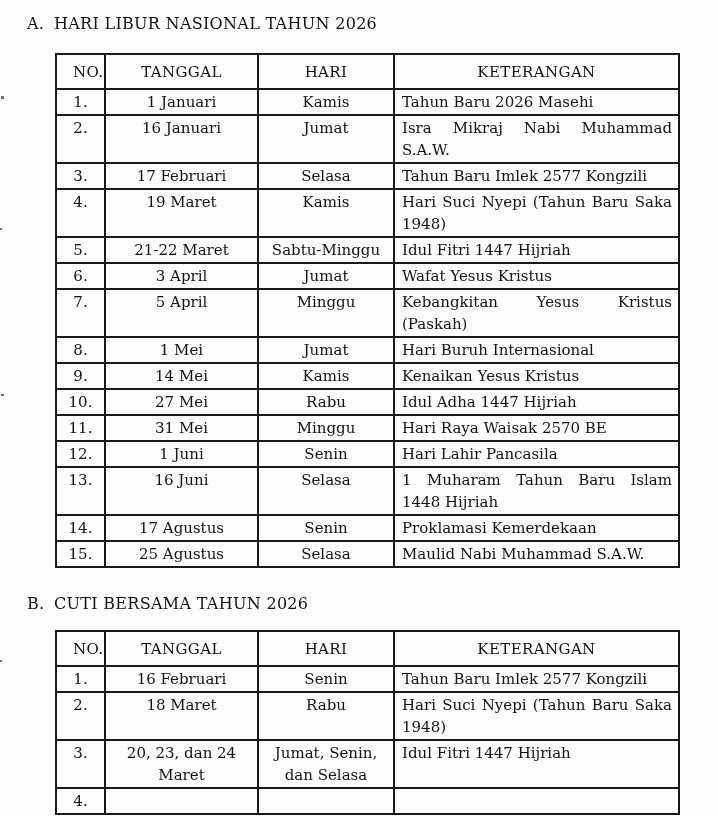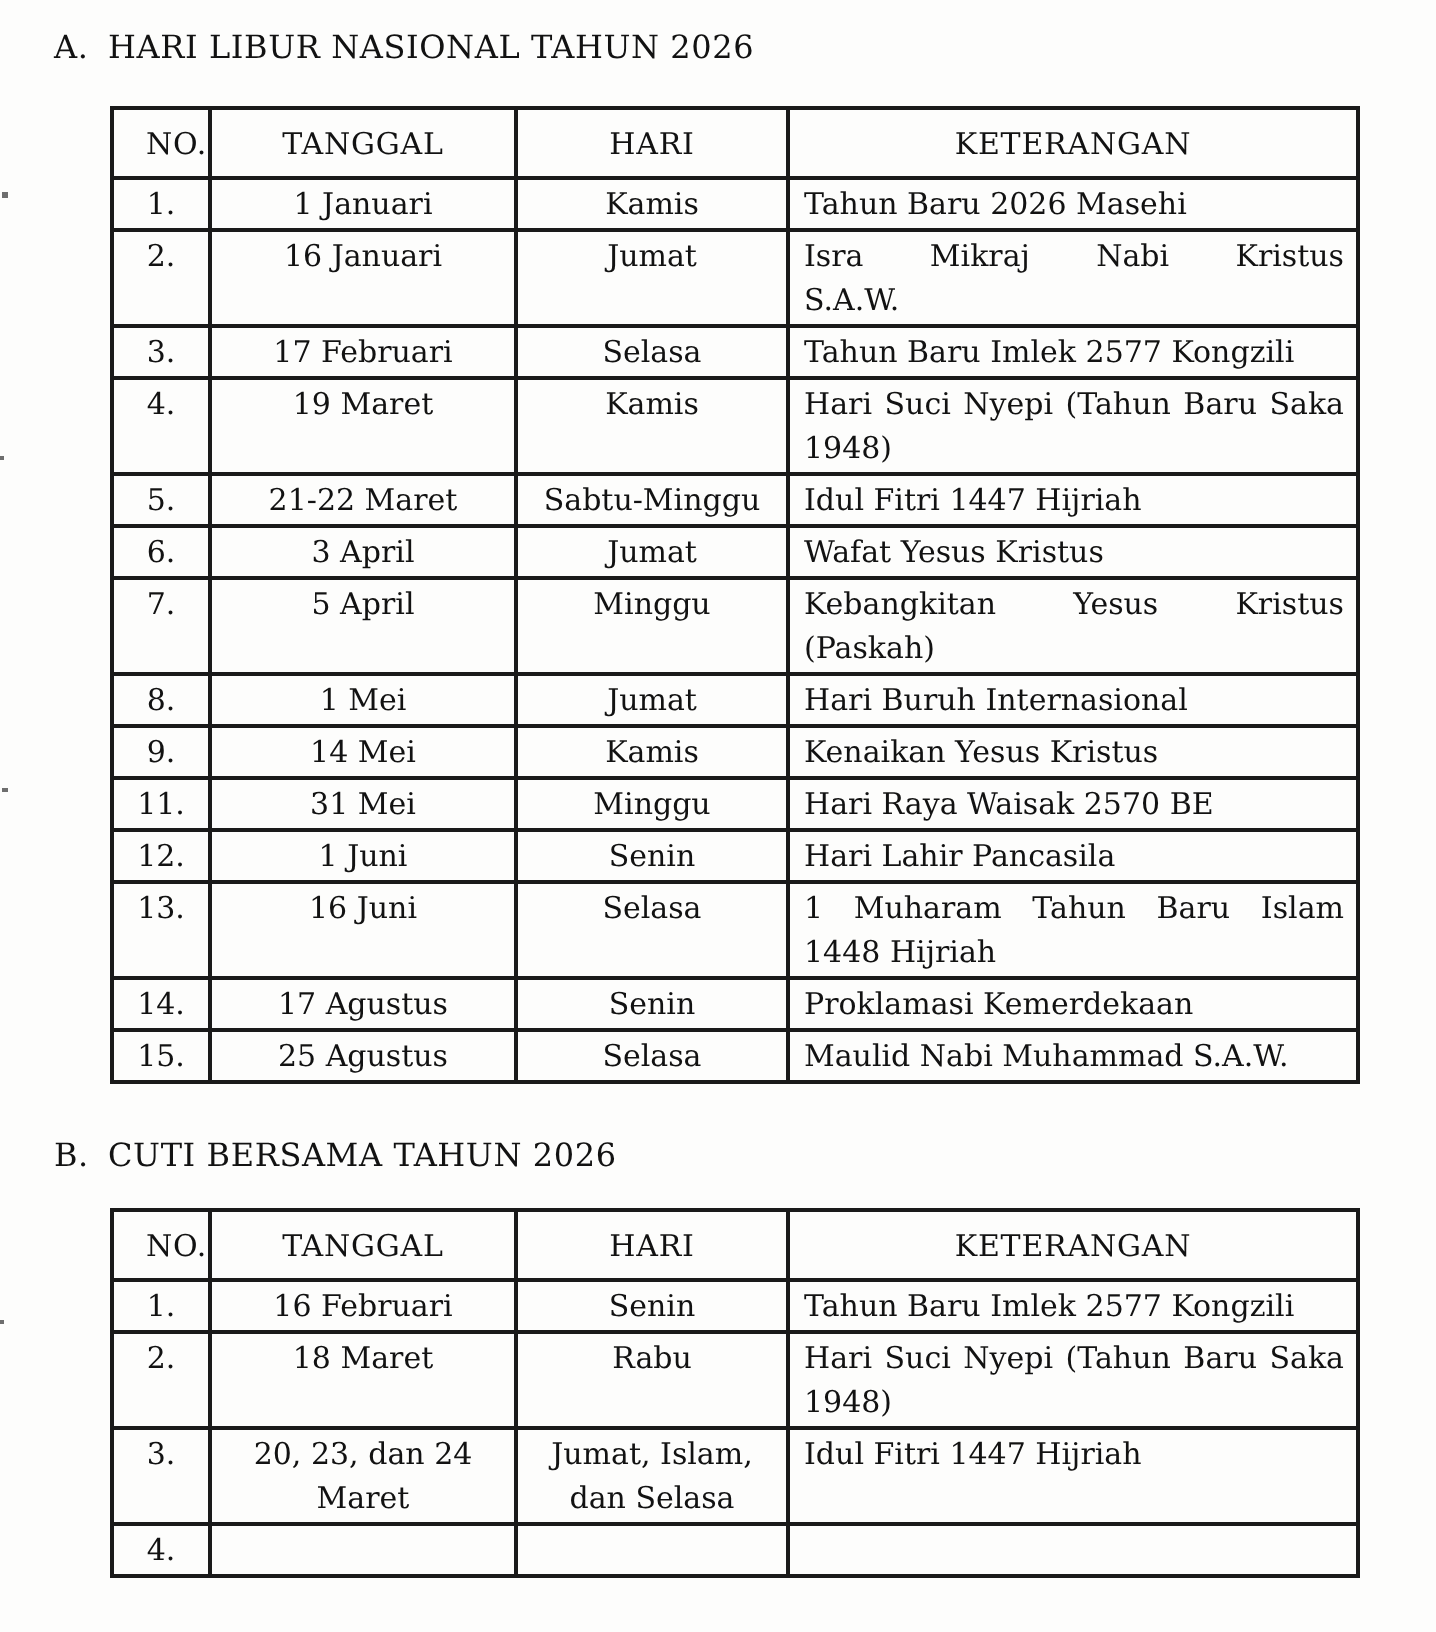--- a/index.html
+++ b/index.html
@@ -111,21 +111,21 @@
         </tr>
         <tr>
           <td>2.</td>
           <td>
             <div class="line">16 Januari</div>
           </td>
           <td>
             <div class="line">Jumat</div>
           </td>
           <td class="ket">
-            <div class="line jl">Isra Mikraj Nabi Kristus</div>
+            <div class="line jl">Isra Mikraj Nabi Muhammad</div>
             <div class="line">S.A.W.</div>
           </td>
         </tr>
         <tr>
           <td>3.</td>
           <td>
             <div class="line">17 Februari</div>
           </td>
           <td>
             <div class="line">Selasa</div>
@@ -199,20 +199,32 @@
         <tr>
           <td>9.</td>
           <td>
             <div class="line">14 Mei</div>
           </td>
           <td>
             <div class="line">Kamis</div>
           </td>
           <td class="ket">
             <div class="line">Kenaikan Yesus Kristus</div>
+          </td>
+        </tr>
+        <tr>
+          <td>10.</td>
+          <td>
+            <div class="line">27 Mei</div>
+          </td>
+          <td>
+            <div class="line">Rabu</div>
+          </td>
+          <td class="ket">
+            <div class="line">Idul Adha 1447 Hijriah</div>
           </td>
         </tr>
         <tr>
           <td>11.</td>
           <td>
             <div class="line">31 Mei</div>
           </td>
           <td>
             <div class="line">Minggu</div>
           </td>
@@ -318,21 +330,21 @@
             <div class="line">1948)</div>
           </td>
         </tr>
         <tr>
           <td>3.</td>
           <td>
             <div class="line">20, 23, dan 24</div>
             <div class="line">Maret</div>
           </td>
           <td>
-            <div class="line">Jumat, Islam,</div>
+            <div class="line">Jumat, Senin,</div>
             <div class="line">dan Selasa</div>
           </td>
           <td class="ket">
             <div class="line">Idul Fitri 1447 Hijriah</div>
           </td>
         </tr>
         <tr>
           <td>4.</td>
           <td></td>
           <td></td>

